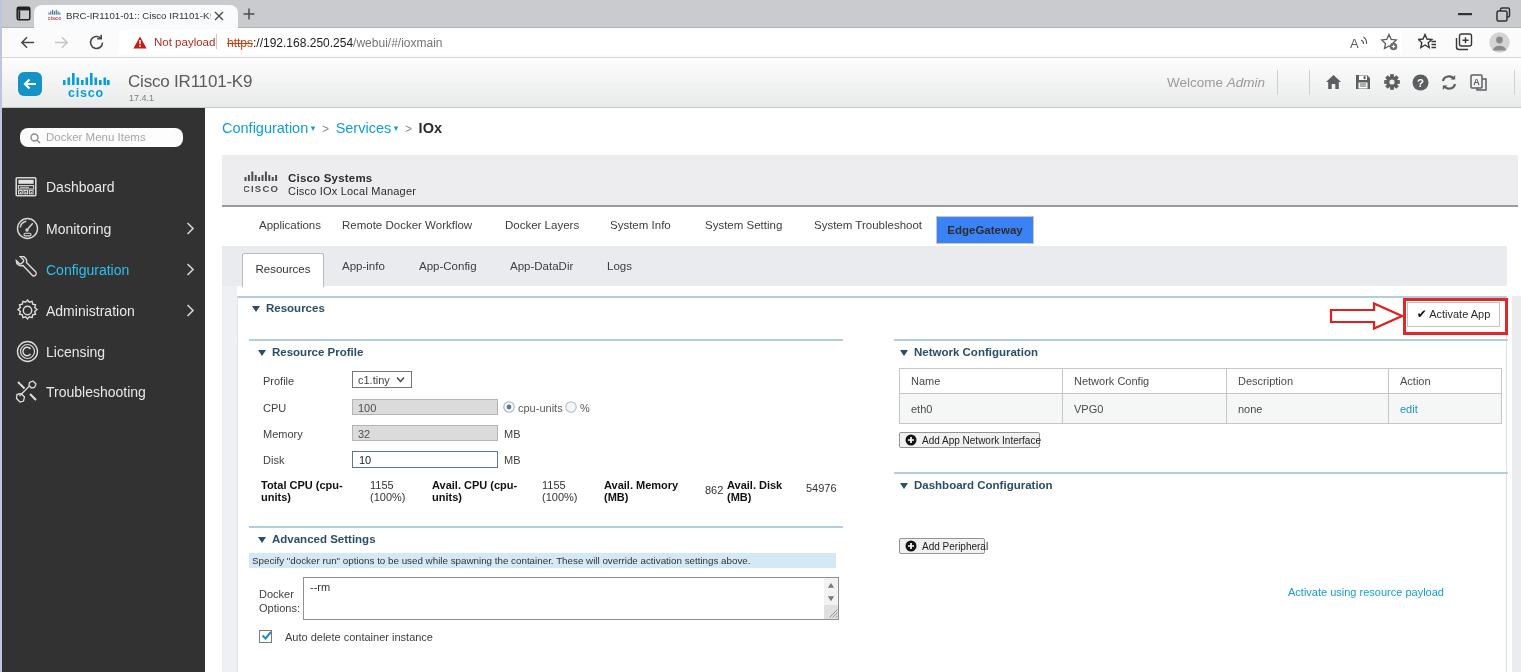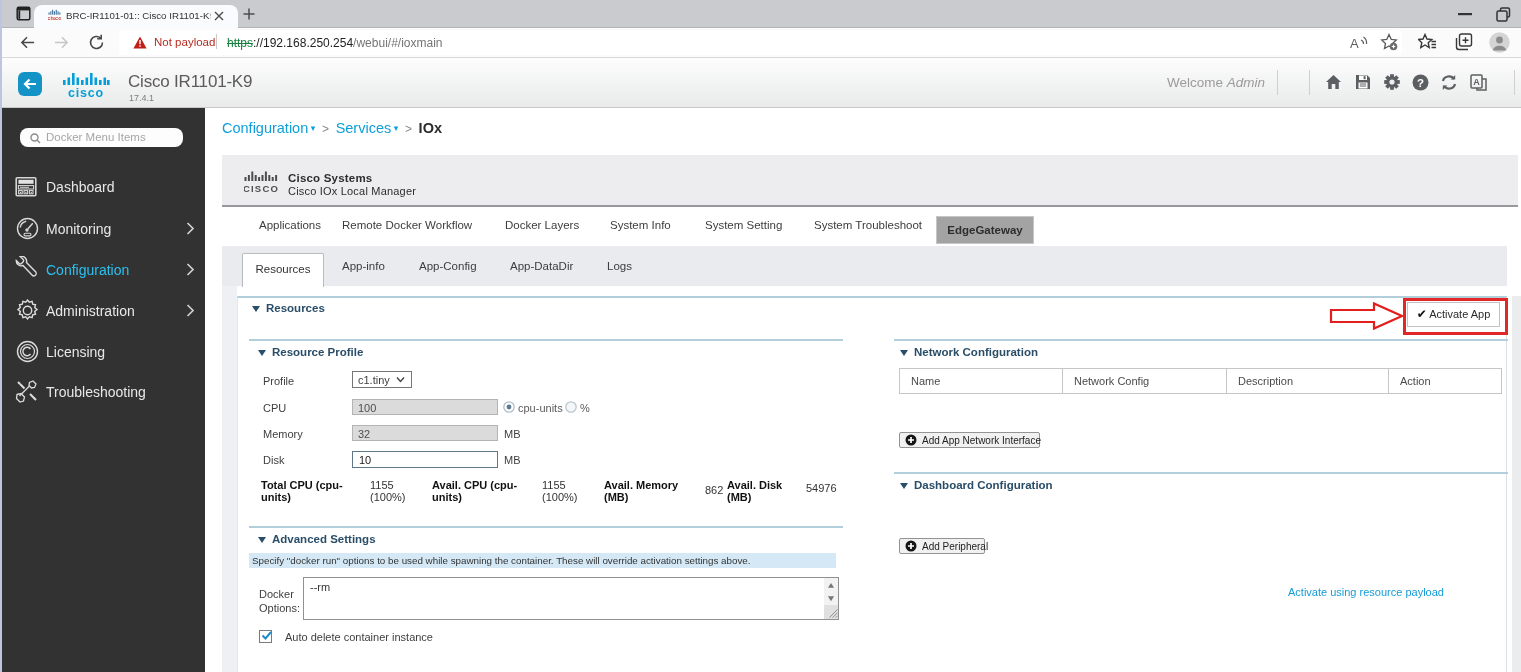--- a/index.html
+++ b/index.html
@@ -77,21 +77,21 @@
     </svg>
 
 <div class="abs" style="left:119px;top:30px;width:1283px;height:25px;background:#fff;border-radius:4px;"></div>
 <svg class="abs" style="left:133px;top:36px;" width="14" height="13" viewBox="0 0 14 13">
       <path d="M7 0.5 L13.6 12.5 H0.4 Z" fill="#c11e17"></path>
       <rect x="6.3" y="4" width="1.4" height="4.2" fill="#fff"></rect>
       <rect x="6.3" y="9.3" width="1.4" height="1.5" fill="#fff"></rect>
     </svg>
 <div class="abs" style="left:154px;top:36px;font-size:11.5px;color:#b72b21;">Not payload</div>
 <div class="abs" style="left:216px;top:34px;width:1px;height:15px;background:#c9c9c9;"></div>
-<div class="abs" style="left:227px;top:36px;font-size:12px;white-space:nowrap;"><span style="color:#15803d;text-decoration:line-through;">https</span><span style="color:#222;">://192.168.250.254</span><span style="color:#757575;">/webui/#/ioxmain</span></div>
+<div class="abs" style="left:227px;top:36px;font-size:12px;white-space:nowrap;"><span style="color:#c2410c;text-decoration:line-through;">https</span><span style="color:#222;">://192.168.250.254</span><span style="color:#757575;">/webui/#/ioxmain</span></div>
 
 <svg class="abs" style="left:1349px;top:34px;" width="20" height="17" viewBox="0 0 20 17">
       <text x="1" y="14" font-size="13" fill="#5e5e5e" font-family="Liberation Sans">A</text>
       <path d="M12 6 a4 4 0 0 1 2.5 4 M14.5 3 a7.5 7.5 0 0 1 3 7" fill="none" stroke="#5e5e5e" stroke-width="1.2"></path>
     </svg>
 
 <svg class="abs" style="left:1380px;top:33px;" width="18" height="18" viewBox="0 0 18 18">
       <path d="M9 1.5 L11.2 6.3 L16.3 6.9 L12.5 10.4 L13.5 15.5 L9 13 L4.5 15.5 L5.5 10.4 L1.7 6.9 L6.8 6.3 Z" fill="none" stroke="#5c5c5c" stroke-width="1.3"></path>
       <circle cx="13.5" cy="13.5" r="3.8" fill="#6d6d6d"></circle>
       <path d="M13.5 11.8 v3.4 M11.8 13.5 h3.4" stroke="#fff" stroke-width="1.1"></path>
@@ -274,21 +274,21 @@
     </svg>
 <div class="abs" style="left:288px;top:172px;font-size:11.5px;font-weight:bold;color:#2d2d2d;letter-spacing:.2px;">Cisco Systems</div>
 <div class="abs" style="left:288px;top:185px;font-size:11px;color:#2d2d2d;letter-spacing:.2px;">Cisco IOx Local Manager</div>
 
 <div class="abs ioxtab" style="left:259px;top:219px;">Applications</div>
 <div class="abs ioxtab" style="left:342px;top:219px;">Remote Docker Workflow</div>
 <div class="abs ioxtab" style="left:505px;top:219px;">Docker Layers</div>
 <div class="abs ioxtab" style="left:610px;top:219px;">System Info</div>
 <div class="abs ioxtab" style="left:705px;top:219px;">System Setting</div>
 <div class="abs ioxtab" style="left:814px;top:219px;">System Troubleshoot</div>
-<div class="abs" style="left:936px;top:216px;width:96px;height:26px;border:1px solid #c6c6c6;background:#a3a3a3;font-size:11.5px;font-weight:bold;color:#2d2d2d;text-align:center;line-height:26px;">EdgeGateway</div>
+<div class="abs" style="left:936px;top:216px;width:96px;height:26px;border:1px solid #c6c6c6;background:#3b82f6;font-size:11.5px;font-weight:bold;color:#2d2d2d;text-align:center;line-height:26px;">EdgeGateway</div>
 
 <div class="abs" style="left:222px;top:246px;width:1285px;height:40px;background:#e9ebee;"></div>
 
 <div class="abs" style="left:222px;top:286px;width:15px;height:386px;background:#eef0f3;"></div>
 
 <div class="abs" style="left:242px;top:253px;width:80px;height:33px;background:#fff;border:1px solid #b9bcbe;border-bottom:none;border-radius:2px 2px 0 0;font-size:11.5px;color:#333;text-align:center;line-height:30px;">Resources</div>
 <div class="abs ioxtab" style="left:342px;top:260px;">App-info</div>
 <div class="abs ioxtab" style="left:419px;top:260px;">App-Config</div>
 <div class="abs ioxtab" style="left:510px;top:260px;">App-DataDir</div>
 <div class="abs ioxtab" style="left:607px;top:260px;">Logs</div>
@@ -372,20 +372,26 @@
 <div class="abs tri" style="left:900px;top:350px;"></div>
 <div class="abs sect" style="left:914px;top:346px;">Network Configuration</div>
 <table class="iox abs" style="left:899px;top:368px;width:603px;">
 <tbody>
         <tr style="height:25px;">
           <td style="width:151px;">Name</td>
           <td style="width:152px;">Network Config</td>
           <td style="width:150px;">Description</td>
           <td>Action</td>
         </tr>
+<tr style="height:30px;background:#f5f6f6;">
+          <td>eth0</td>
+          <td>VPG0</td>
+          <td>none</td>
+          <td style="color:#1a93d4;">edit</td>
+        </tr>
 </tbody>
     </table>
 <div class="btn abs" style="left:899px;top:432px;width:141px;height:16px;"><svg class="plusc" width="12" height="12" viewBox="0 0 12 12">
         <circle cx="6" cy="6" r="5.5" fill="#151515"></circle>
         <path d="M6 3 V9 M3 6 H9" stroke="#fff" stroke-width="1.7"></path>
       </svg>Add App Network Interface</div>
 
 <div class="abs hr" style="left:894px;top:472px;width:614px;"></div>
 <div class="abs tri" style="left:900px;top:483px;"></div>
 <div class="abs sect" style="left:914px;top:479px;">Dashboard Configuration</div>

